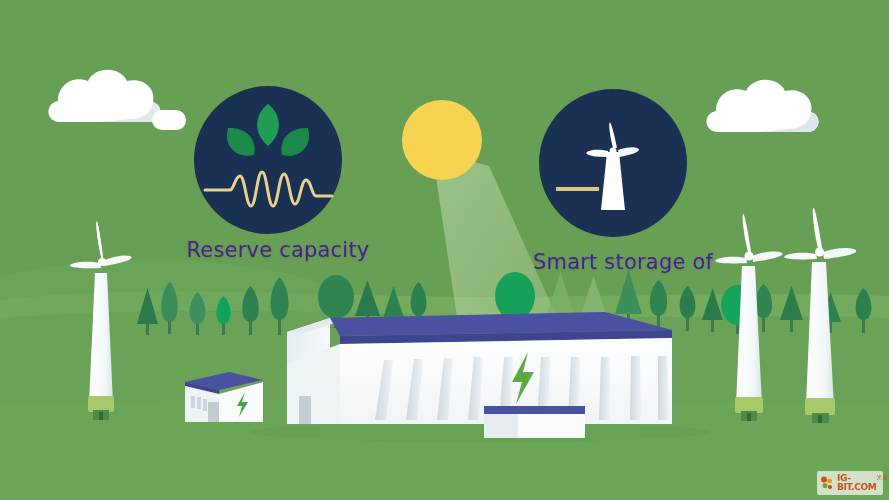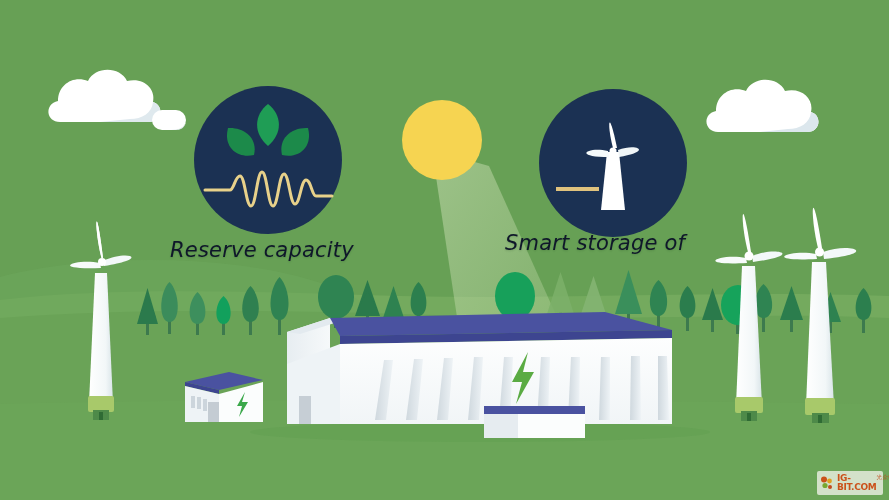--- a/index.html
+++ b/index.html
@@ -22,38 +22,38 @@
   #scene svg.layer {
     position: absolute;
     left: 0;
     top: 0;
     width: 889px;
     height: 500px;
     display: block;
   }
   .label {
     position: absolute;
-    color: #0f172a;
+    color: #4c1d95;
     font-family: "DejaVu Sans", sans-serif;
-    font-style: italic;
     font-weight: 400;
     font-size: 21px;
     line-height: 26px;
+    text-align: center;
     letter-spacing: 0.2px;
     white-space: nowrap;
     text-shadow: 0 1px 2px rgba(30,60,25,0.18);
   }
   #label-reserve {
     left: 170px;
     top: 237px;
     width: 216px;
   }
   #label-smart {
     left: 505px;
-    top: 230px;
+    top: 249px;
     width: 236px;
     white-space: normal;
   }
   #watermark {
     position: absolute;
     right: 6px;
     bottom: 5px;
     width: 66px;
     height: 24px;
     display: flex;

